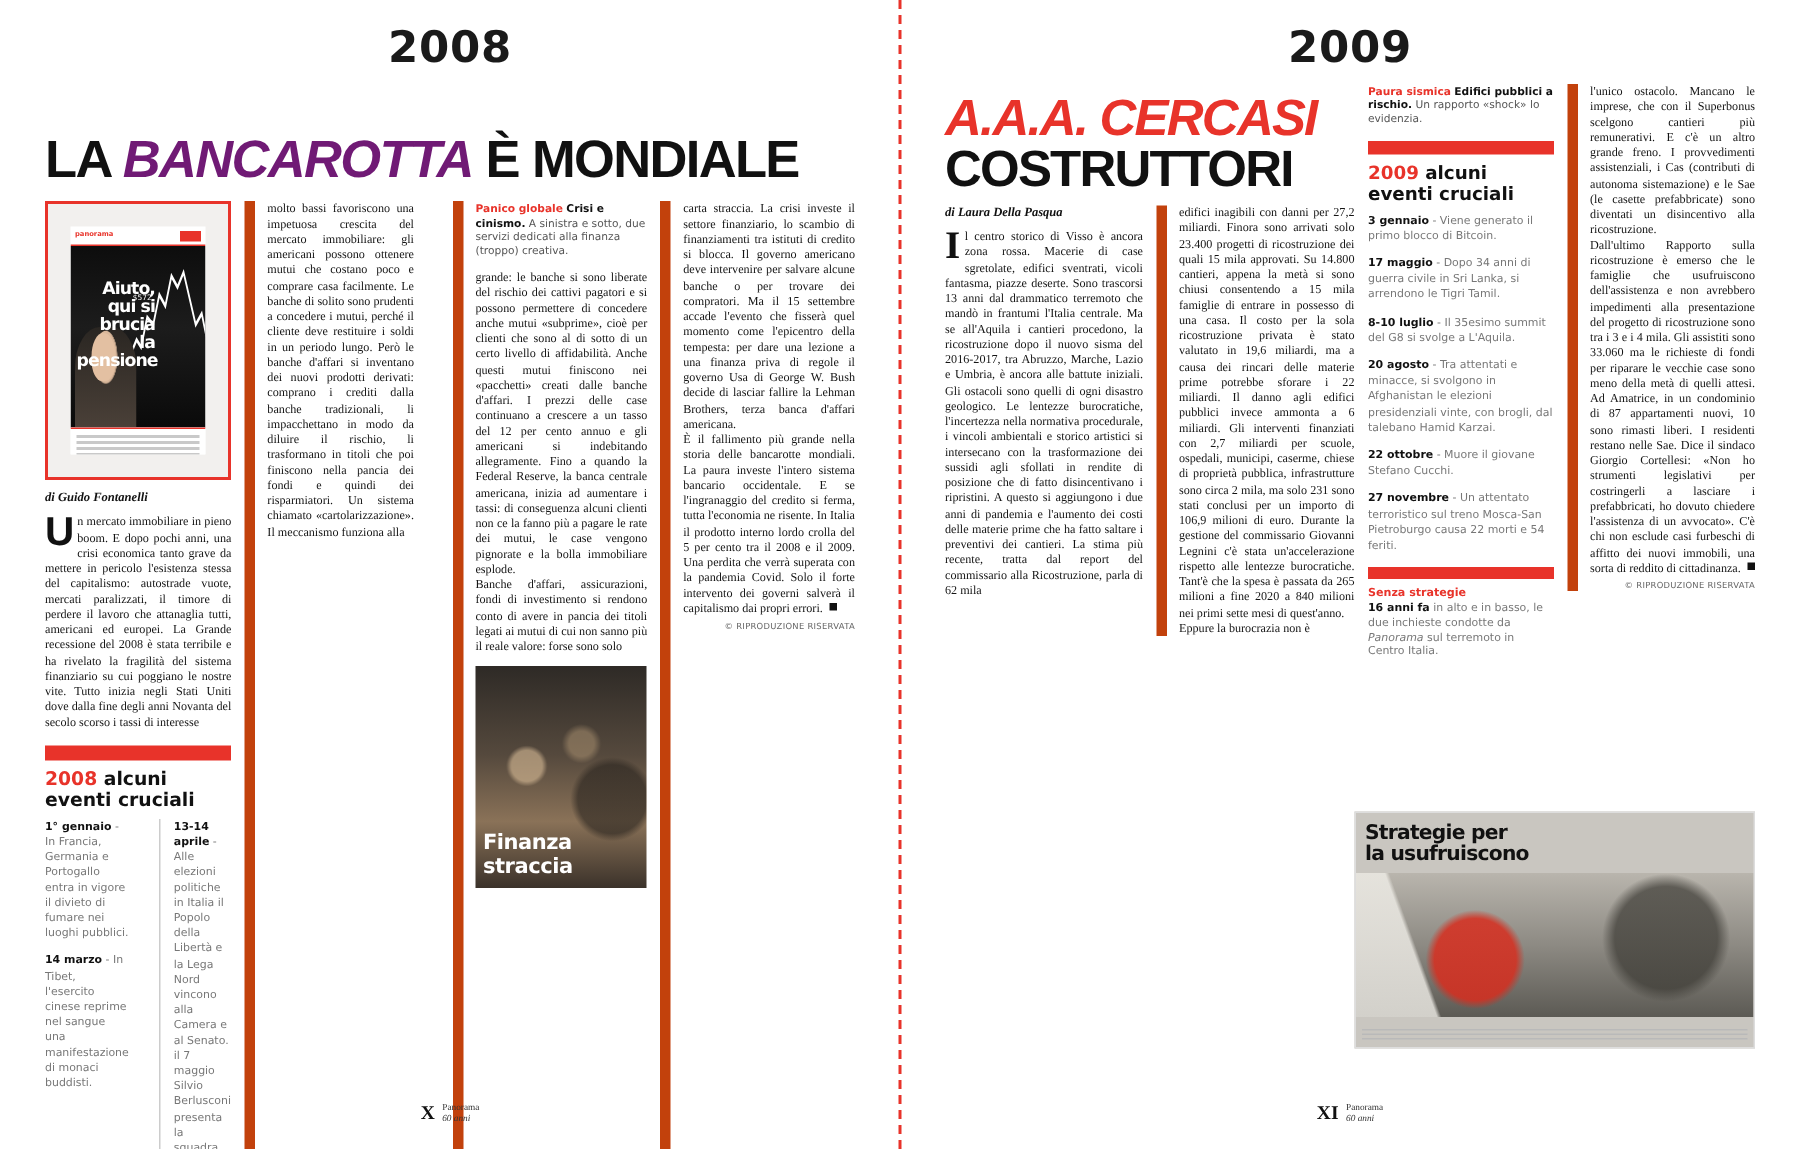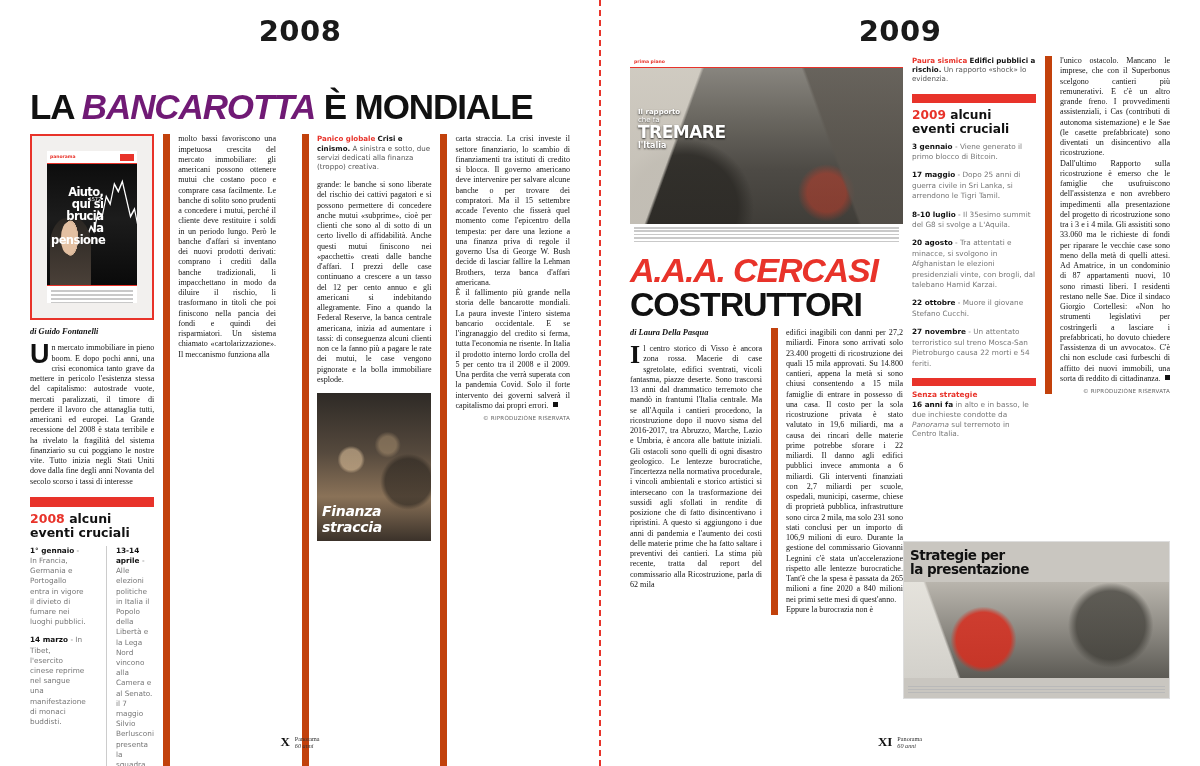--- a/index.html
+++ b/index.html
@@ -218,21 +218,20 @@
     position:absolute; left:0; right:0; bottom:0; height:18px;
     background:#fff; border-top:1px solid #e8332a;
   }
   .c08-footbars { position:absolute; left:4px; top:4px; right:4px; }
   .c08-footbars div { height:2px; background:#c9c9c9; margin-bottom:2px; }
 
   
   .fin {
     height: 148px; position: relative; overflow: hidden;
     background: linear-gradient(180deg,#2e2a26 0%, #55493d 40%, #8a7258 70%, #3b322a 100%);
-    font-style: italic;
   }
   .fin::after {
     content:""; position:absolute; inset:0;
     background: radial-gradient(circle at 30% 45%, rgba(230,200,160,.55) 0 9%, transparent 12%),
                 radial-gradient(circle at 62% 35%, rgba(200,170,130,.4) 0 7%, transparent 11%),
                 radial-gradient(circle at 80% 60%, rgba(40,35,30,.6) 0 18%, transparent 22%);
   }
   .fin-label {
     position:absolute; left:5px; bottom:6px; z-index:2;
     font-family:"DejaVu Sans",sans-serif; font-weight:700;
@@ -395,20 +394,21 @@
       <div class="col" style="width:120px;">
         <p class="body" style="margin-top:0;">molto bassi favoriscono una impetuosa crescita del mercato immobiliare: gli americani possono ottenere mutui che costano poco e comprare casa facilmente. Le banche di solito sono prudenti a concedere i mutui, perché il cliente deve restituire i soldi in un periodo lungo. Però le banche d'affari si inventano dei nuovi prodotti derivati: comprano i crediti dalla banche tradizionali, li impacchettano in modo da diluire il rischio, li trasformano in titoli che poi finiscono nella pancia dei fondi e quindi dei risparmiatori. Un sistema chiamato «cartolarizzazione». Il meccanismo funziona alla</p>
       </div>
 
       <div class="col" style="width:138px;margin-left:17px;">
         <div class="caption">
           <b>Panico globale</b>
           <span class="blk">Crisi e cinismo.</span><span> A sinistra e sotto, due servizi dedicati alla finanza (troppo) creativa.</span>
         </div>
         <p class="body">grande: le banche si sono liberate del rischio dei cattivi pagatori e si possono permettere di concedere anche mutui «subprime», cioè per clienti che sono al di sotto di un certo livello di affidabilità. Anche questi mutui finiscono nei «pacchetti» creati dalle banche d'affari. I prezzi delle case continuano a crescere a un tasso del 12 per cento annuo e gli americani si indebitando allegramente. Fino a quando la Federal Reserve, la banca centrale americana, inizia ad aumentare i tassi: di conseguenza alcuni clienti non ce la fanno più a pagare le rate dei mutui, le case vengono pignorate e la bolla immobiliare esplode.</p>
+        <p class="body">Banche d'affari, assicurazioni, fondi di investimento si rendono conto di avere in pancia dei titoli legati ai mutui di cui non sanno più il reale valore: forse sono solo</p>
 
         <div class="fig fin" style="margin-top:8px;">
           <span class="fin-label">Finanza straccia</span>
         </div>
       </div>
 
       <div class="col" style="width:138px;">
         <p class="body">carta straccia. La crisi investe il settore finanziario, lo scambio di finanziamenti tra istituti di credito si blocca. Il governo americano deve intervenire per salvare alcune banche o per trovare dei compratori. Ma il 15 settembre accade l'evento che fisserà quel momento come l'epicentro della tempesta: per dare una lezione a una finanza priva di regole il governo Usa di George W. Bush decide di lasciar fallire la Lehman Brothers, terza banca d'affari americana.</p>
         <p class="body"><span>È il fallimento più grande nella storia delle bancarotte mondiali. La paura investe l'intero sistema bancario occidentale. E se l'ingranaggio del credito si ferma, tutta l'economia ne risente. In Italia il prodotto interno lordo crolla del 5 per cento tra il 2008 e il 2009. Una perdita che verrà superata con la pandemia Covid. Solo il forte intervento dei governi salverà il capitalismo dai propri errori.</span><span class="endmark"></span></p>
         <div class="copyright">© RIPRODUZIONE RISERVATA</div>
@@ -426,38 +426,20 @@
   </div>
 
   <div class="page page-right">
 
     <div class="year">2009</div>
 
     <div class="cols" style="align-items:flex-start;">
 
       <div style="width:273px;">
 
-        <div class="fig quake">
-          <div class="quake-top">
-            <span class="q-logo">prima piano</span>
-          </div>
-          <div class="q-headline">
-            <div class="q-h1">Il rapporto</div>
-            <div class="q-h2">che fa</div>
-            <div class="q-h3">TREMARE</div>
-            <div class="q-h4">l'Italia</div>
-          </div>
-          <div class="quake-cap">
-            <div></div>
-              <div></div>
-              <div></div>
-              <div></div>
-              <div></div>
-          </div>
-        </div>
 
         <div class="headline-right">
           <span class="l1">A.A.A. CERCASI</span>
           <span class="l2">COSTRUTTORI</span>
         </div>
 
         <div class="cols" style="margin-top:7px;">
           <div class="col" style="width:132px;">
             <div class="byline">di Laura Della Pasqua</div>
             <p class="body dropcap-serif">Il centro storico di Visso è ancora zona rossa. Macerie di case sgretolate, edifici sventrati, vicoli fantasma, piazze deserte. Sono trascorsi 13 anni dal drammatico terremoto che mandò in frantumi l'Italia centrale. Ma se all'Aquila i cantieri procedono, la ricostruzione dopo il nuovo sisma del 2016-2017, tra Abruzzo, Marche, Lazio e Umbria, è ancora alle battute iniziali. Gli ostacoli sono quelli di ogni disastro geologico. Le lentezze burocratiche, l'incertezza nella normativa procedurale, i vincoli ambientali e storico artistici si intersecano con la trasformazione dei sussidi agli sfollati in rendite di posizione che di fatto disincentivano i ripristini. A questo si aggiungono i due anni di pandemia e l'aumento dei costi delle materie prime che ha fatto saltare i preventivi dei cantieri. La stima più recente, tratta dal report del commissario alla Ricostruzione, parla di 62 mila</p>
@@ -474,21 +456,21 @@
           <b>Paura sismica</b>
           <span class="blk">Edifici pubblici a rischio.</span><span> Un rapporto «shock» lo evidenzia.</span>
         </div>
 
         <div class="events events-r" style="border-top:none;">
           <div class="ev-bar"></div>
           <div class="ev-title">
             <span class="y">2009</span><span> alcuni eventi cruciali</span>
           </div>
           <div class="ev"><b>3 gennaio</b><span> - Viene generato il primo blocco di Bitcoin.</span></div>
-          <div class="ev"><b>17 maggio</b><span> - Dopo 25 anni di guerra civile in Sri Lanka, si arrendono le Tigri Tamil.</span></div>
+          <div class="ev"><b>17 maggio</b><span> - Dopo 34 anni di guerra civile in Sri Lanka, si arrendono le Tigri Tamil.</span></div>
           <div class="ev"><b>8-10 luglio</b><span> - Il 35esimo summit del G8 si svolge a L'Aquila.</span></div>
           <div class="ev"><b>20 agosto</b><span> - Tra attentati e minacce, si svolgono in Afghanistan le elezioni presidenziali vinte, con brogli, dal talebano Hamid Karzai.</span></div>
           <div class="ev"><b>22 ottobre</b><span> - Muore il giovane Stefano Cucchi.</span></div>
           <div class="ev"><b>27 novembre</b><span> - Un attentato terroristico sul treno Mosca-San Pietroburgo causa 22 morti e 54 feriti.</span></div>
 
           <div class="smallbar"></div>
           <div class="kicker">Senza strategie</div>
           <div class="kicker-body">
             <b>16 anni fa</b><span> in alto e in basso, le due inchieste condotte da </span><i>Panorama</i><span> sul terremoto in Centro Italia.</span>
           </div>
@@ -498,21 +480,21 @@
       <div class="col" style="width:132px;">
         <p class="body">l'unico ostacolo. Mancano le imprese, che con il Superbonus scelgono cantieri più remunerativi. E c'è un altro grande freno. I provvedimenti assistenziali, i Cas (contributi di autonoma sistemazione) e le Sae (le casette prefabbricate) sono diventati un disincentivo alla ricostruzione.</p>
         <p class="body"><span>Dall'ultimo Rapporto sulla ricostruzione è emerso che le famiglie che usufruiscono dell'assistenza e non avrebbero impedimenti alla presentazione del progetto di ricostruzione sono tra i 3 e i 4 mila. Gli assistiti sono 33.060 ma le richieste di fondi per riparare le vecchie case sono meno della metà di quelli attesi. Ad Amatrice, in un condominio di 87 appartamenti nuovi, 10 sono rimasti liberi. I residenti restano nelle Sae. Dice il sindaco Giorgio Cortellesi: «Non ho strumenti legislativi per costringerli a lasciare i prefabbricati, ho dovuto chiedere l'assistenza di un avvocato». C'è chi non esclude casi furbeschi di affitto dei nuovi immobili, una sorta di reddito di cittadinanza.</span><span class="endmark"></span></p>
         <div class="copyright">© RIPRODUZIONE RISERVATA</div>
       </div>
     </div>
 
     <div class="fig strat" style="position:absolute; left:303px; width:267px; bottom:60px;">
       <div class="strat-title">
         <span>Strategie per</span><br>
-        <span>la presentazione</span>
+        <span>la usufruiscono</span>
       </div>
       <div class="strat-photo"></div>
       <div class="strat-cap">
         <div></div>
           <div></div>
           <div></div>
       </div>
     </div>
 
     <div class="footer footer-right">

